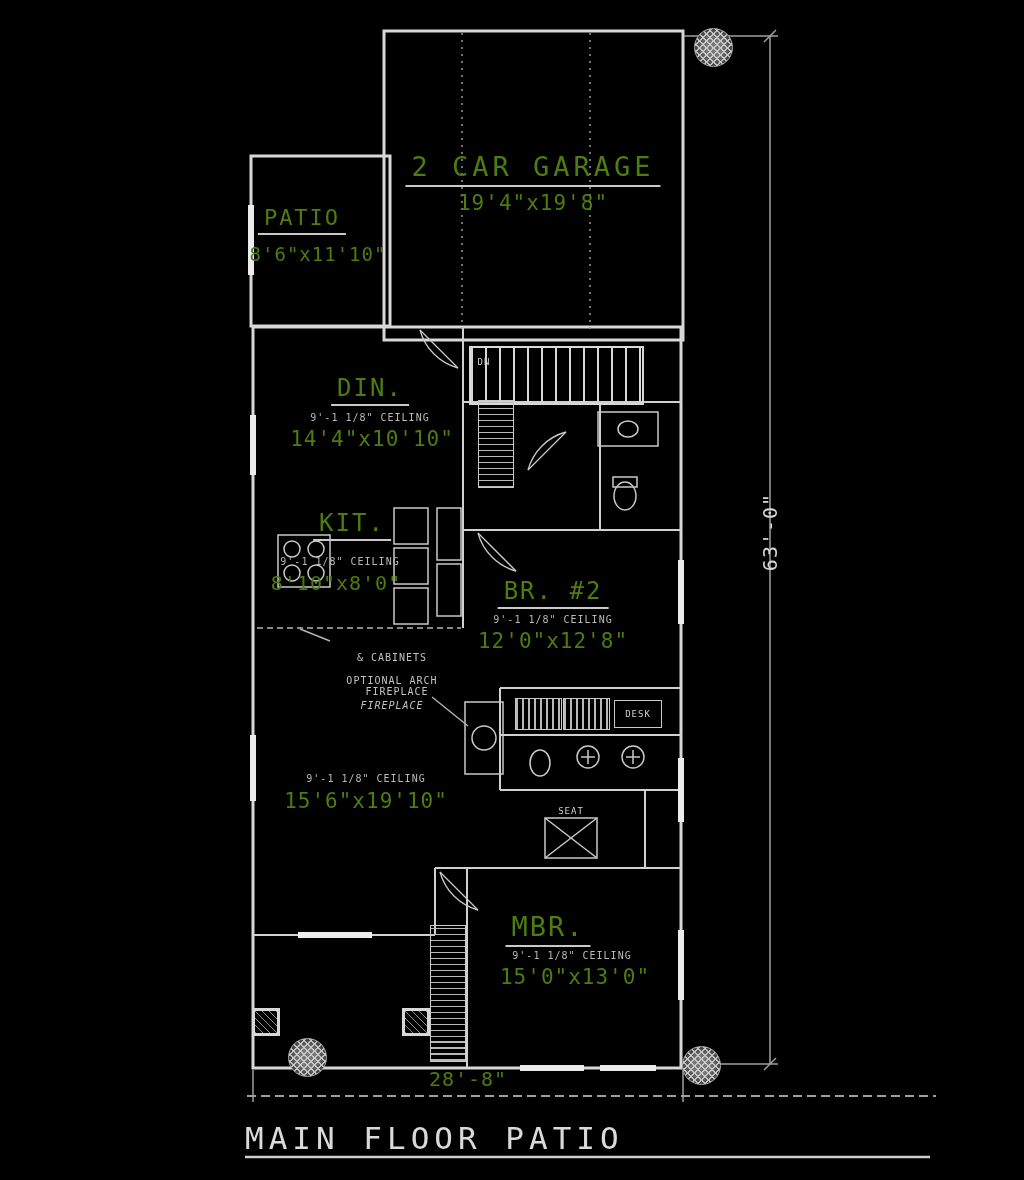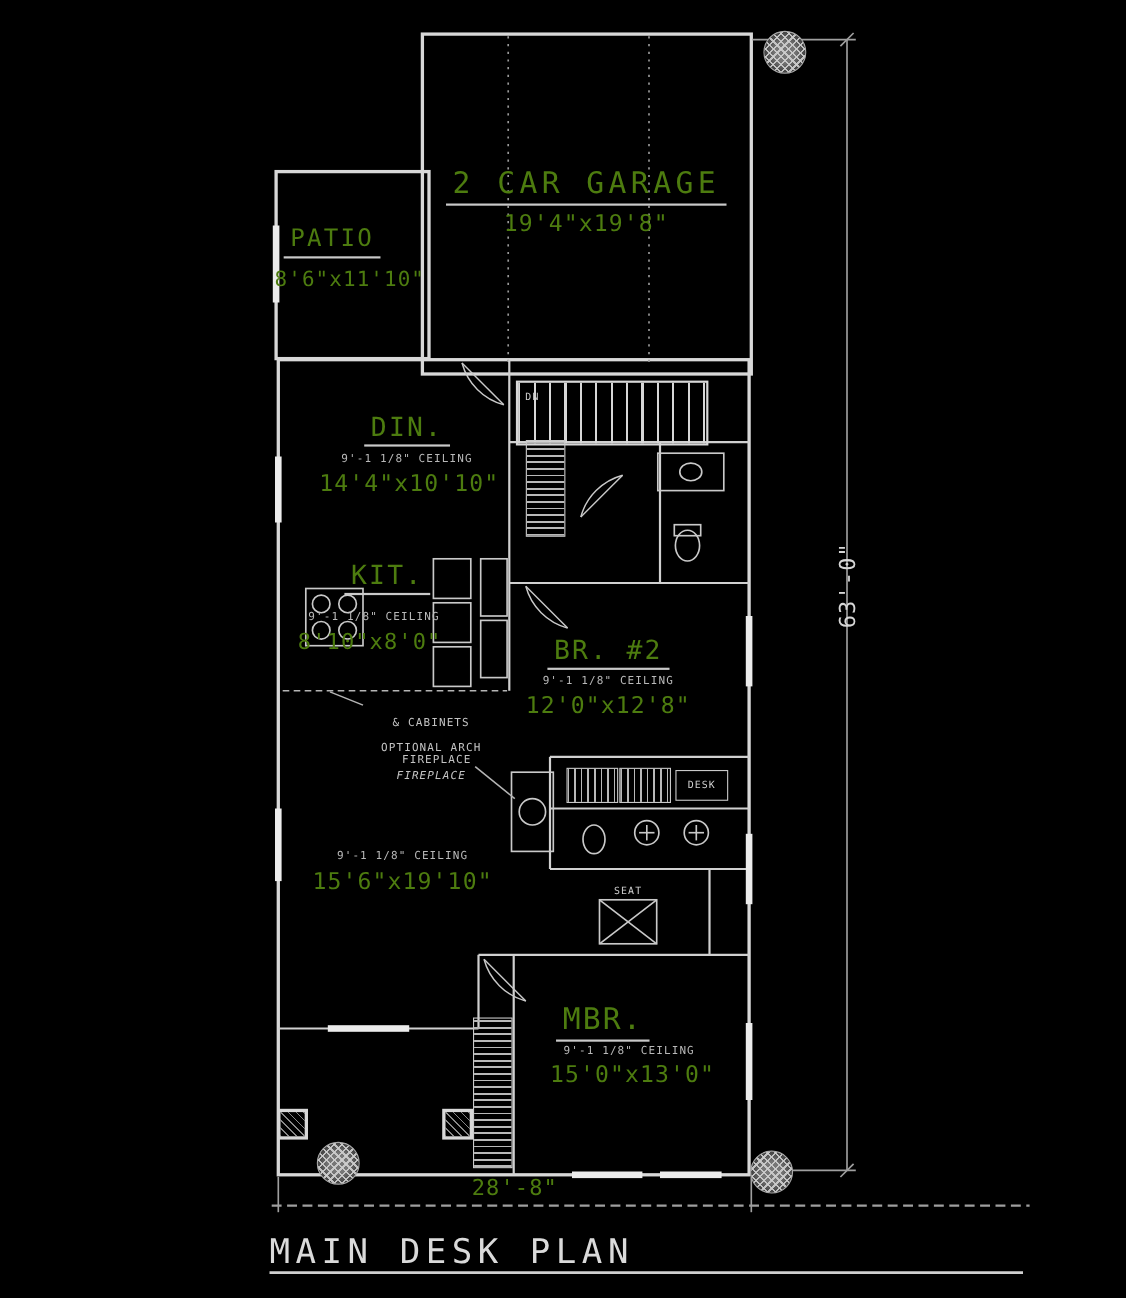--- a/index.html
+++ b/index.html
@@ -191,15 +191,15 @@
 
   <div class="lbl tiny" style="left:484px;top:358px;">DN</div>
   <div class="deskbox">
     <span class="tiny">DESK</span>
   </div>
   <div class="lbl tiny" style="left:571px;top:807px;">SEAT</div>
 
   <div class="dim-v">63'-0"</div>
   <div class="lbl dim-h" style="left:468px;top:1068px;">28'-8"</div>
 
-  <div class="title">MAIN DESK PLAN</div>
+  <div class="title">MAIN FLOOR PATIO</div>
 
 </div>
 
 </body></html>

